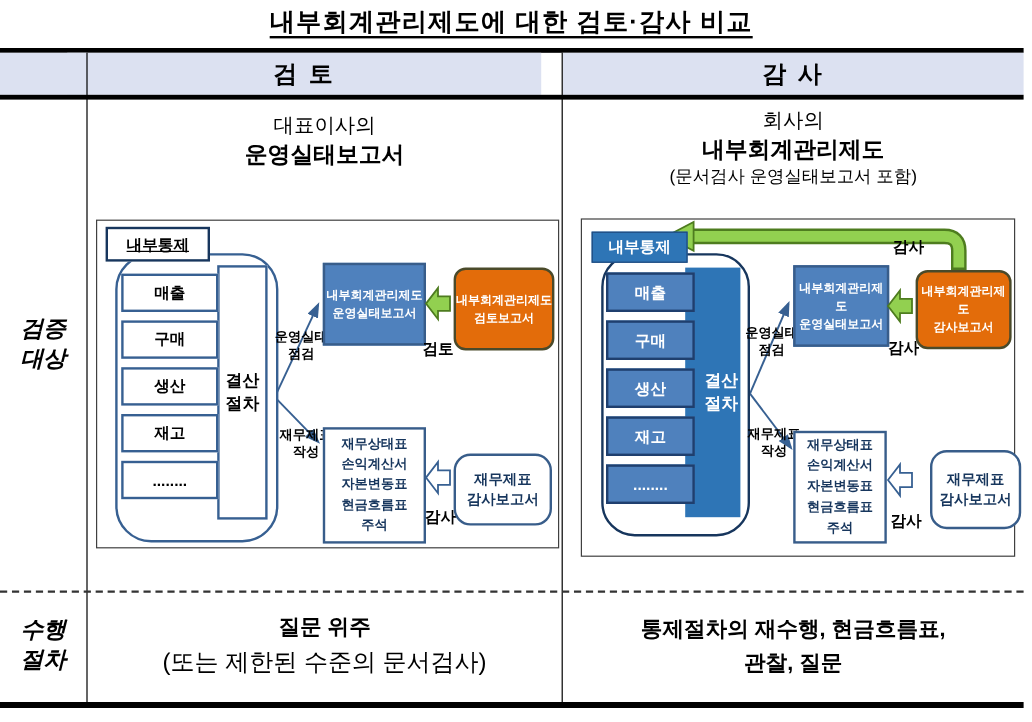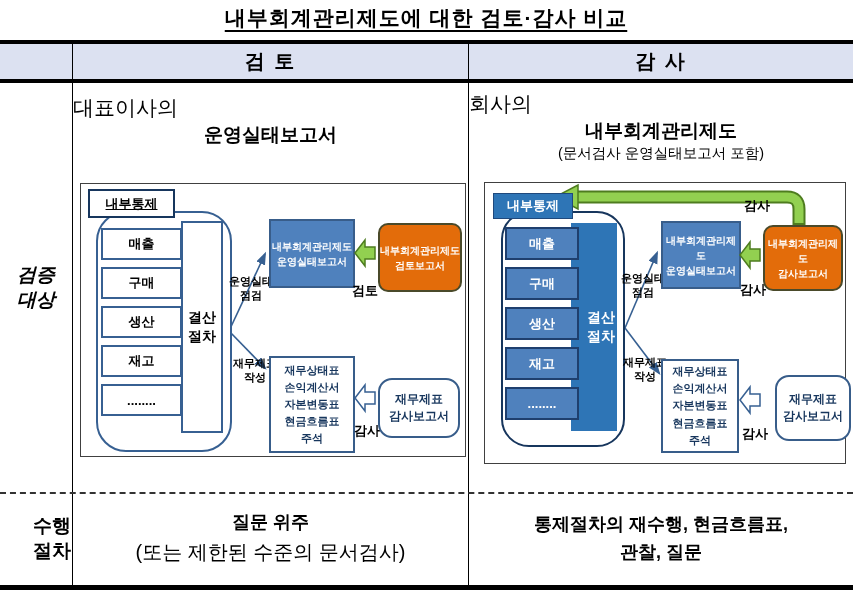--- a/index.html
+++ b/index.html
@@ -6,21 +6,21 @@
   body{font-family:"Liberation Sans","DejaVu Sans",sans-serif;color:#000;}
   .page{position:relative;width:860px;height:602px;background:#fff;overflow:hidden;}
   .abs{position:absolute;}
   .ml{white-space:pre-line;}
   .center{display:flex;align-items:center;justify-content:center;text-align:center;}
   .hbar{background:#000;}
   .vline{width:1px;background:#000;}
   .title{font-size:21px;font-weight:bold;text-align:center;text-decoration:underline;text-decoration-thickness:2px;text-underline-offset:5px;letter-spacing:1px;}
   .hdrcell{background:#dce1f1;font-weight:bold;font-size:20px;letter-spacing:2px;}
   .rowhdr{font-weight:bold;font-size:19px;line-height:1.3;}
-  .h1a{font-size:21px;text-align:left;line-height:1.35;}
+  .h1a{font-size:17px;text-align:center;line-height:1.35;}
   .h1b{font-size:19px;font-weight:bold;text-align:center;line-height:1.35;}
   .h1c{font-size:14.5px;text-align:center;line-height:1.35;}
   .diagram{border:1px solid #404040;background:#fff;}
   .roundbox-l{border:2px solid #376092;border-radius:30px;background:#fff;}
   .roundbox-r{border:2px solid #17365d;border-radius:28px;background:#fff;}
   .icbox-l{background:#fff;border:2px solid #17365d;font-weight:bold;font-size:13px;text-decoration:underline;}
   .icbox-r{background:#2e75b6;border:1px solid #1f497d;color:#fff;font-weight:bold;font-size:13px;}
   .pbox-l{background:#fff;border:2px solid #376092;font-weight:bold;font-size:13px;}
   .pbox-r{background:#4f81bd;border:2px solid #1f3f6e;color:#fff;font-weight:bold;font-size:13px;}
   .tallbox-l{background:#fff;border:2px solid #376092;font-weight:bold;font-size:14px;line-height:1.35;}
@@ -37,31 +37,31 @@
 </style>
 </head>
 <body>
 
 <div class="page">
 
   <div class="abs title" style="left:0;top:4px;width:852px;">내부회계관리제도에 대한 검토·감사 비교</div>
 
   <div class="abs hbar" style="left:0;top:40px;width:853px;height:4px;"></div>
   <div class="abs hdrcell" style="left:0;top:44px;width:72px;height:35px;"></div>
-  <div class="abs hdrcell center" style="left:73px;top:44px;width:395px;height:35px;">검 토</div>
+  <div class="abs hdrcell center" style="left:56px;top:44px;width:395px;height:35px;">검 토</div>
   <div class="abs hdrcell center" style="left:469px;top:44px;width:384px;height:35px;">감 사</div>
   <div class="abs hbar" style="left:0;top:79px;width:853px;height:4px;"></div>
   <div class="abs vline" style="left:72px;top:44px;height:541px;"></div>
   <div class="abs vline" style="left:468px;top:44px;height:541px;"></div>
   <div class="abs dashline" style="left:0;top:492px;width:853px;height:0;"></div>
   <div class="abs hbar" style="left:0;top:585px;width:853px;height:5px;"></div>
 
   <div class="abs center rowhdr ml" style="left:0;top:84px;width:72px;height:408px;font-style:italic;">검증
 대상</div>
-  <div class="abs center rowhdr ml" style="left:16px;top:492px;width:72px;height:93px;">수행
+  <div class="abs center rowhdr ml" style="left:0;top:492px;width:72px;height:93px;font-style:italic;">수행
 절차</div>
 
   <div class="abs" style="left:73px;top:94px;width:395px;">
     <div class="h1a">대표이사의</div>
     <div class="h1b">운영실태보고서</div>
   </div>
 
   <div class="abs" style="left:469px;top:90px;width:384px;">
     <div class="h1a">회사의</div>
     <div class="h1b">내부회계관리제도</div>

